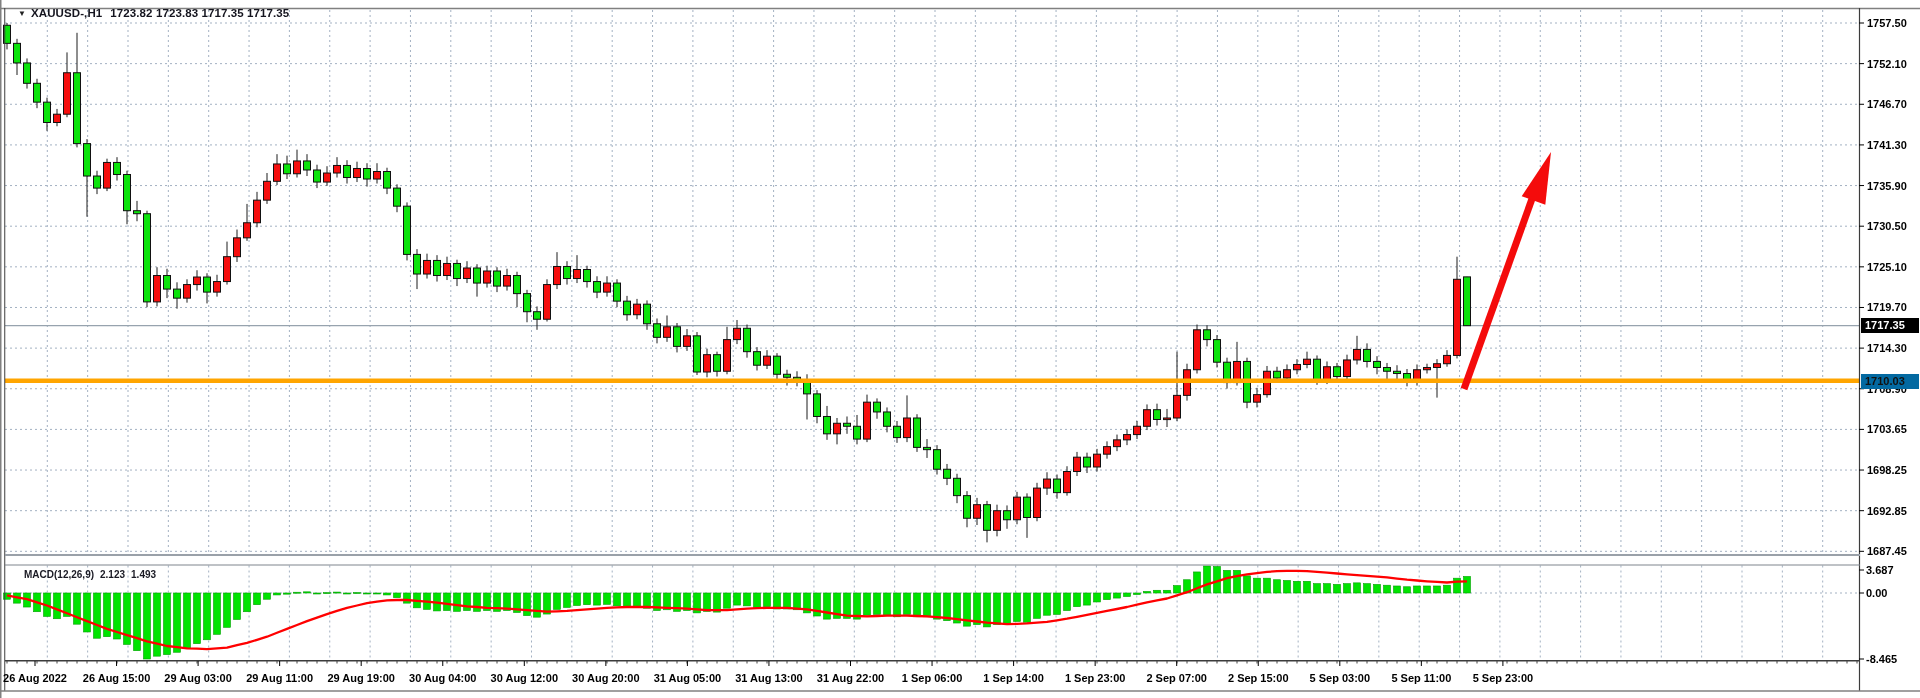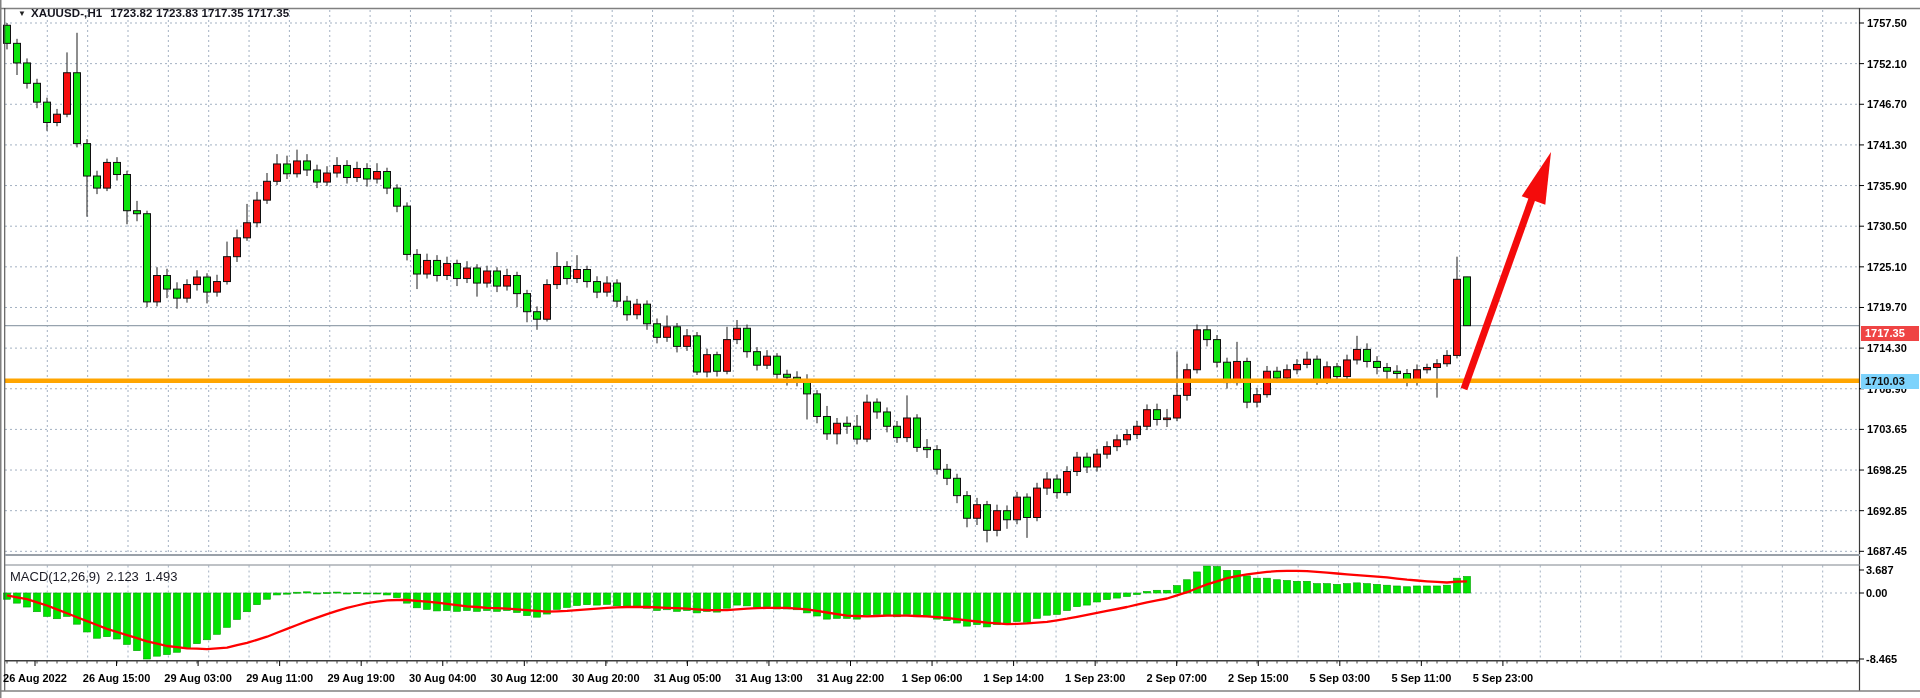--- a/index.html
+++ b/index.html
@@ -3,26 +3,26 @@
 <meta charset="utf-8">
 <style>
   html,body{margin:0;padding:0;background:#fff;}
   #stage{position:relative;width:1920px;height:698px;background:#ffffff;overflow:hidden;
          font-family:"Liberation Sans",sans-serif;}
   #chart-svg{position:absolute;left:0;top:0;}
   .overlay{position:absolute;font-family:"Liberation Sans",sans-serif;white-space:nowrap;}
   #title-bar{left:18px;top:7px;font-size:11.5px;font-weight:700;color:#14141e;letter-spacing:0.1px;}
   #title-bar .tri{font-size:8px;vertical-align:1px;margin-right:5px;color:#222;}
   #title-bar .ohlc{margin-left:8px;}
-  #macd-header{left:10px;top:569px;font-size:13px;font-weight:400;color:#1a1a24;}
+  #macd-header{left:24px;top:569px;font-size:10px;font-weight:700;color:#1a1a24;}
   #macd-header span{margin-right:6px;}
   .price-tag{left:1861px;width:58px;height:15px;font-size:11px;font-weight:700;
              line-height:15px;padding-left:4px;box-sizing:border-box;}
-  #bid-tag{top:326px;background:#ef4444;color:#ffffff;}
-  #hline-tag{top:374px;background:#7dd3fc;color:#111111;}
+  #bid-tag{top:318px;background:#000000;color:#ffffff;}
+  #hline-tag{top:374px;background:#0369a1;color:#111111;}
   #price-axis-hit{left:1860px;top:8px;width:60px;height:650px;}
   #time-axis-hit{left:5px;top:661px;width:1855px;height:28px;}
 </style>
 </head>
 <body>
 
 <div id="stage">
   <svg id="chart-svg" width="1920" height="698">
       <line x1="47.3" y1="10" x2="47.3" y2="554" stroke="#A3B1C2" stroke-width="1" stroke-dasharray="2 3"></line>
       <line x1="47.3" y1="565.5" x2="47.3" y2="660.5" stroke="#A3B1C2" stroke-width="1" stroke-dasharray="2 3"></line>

